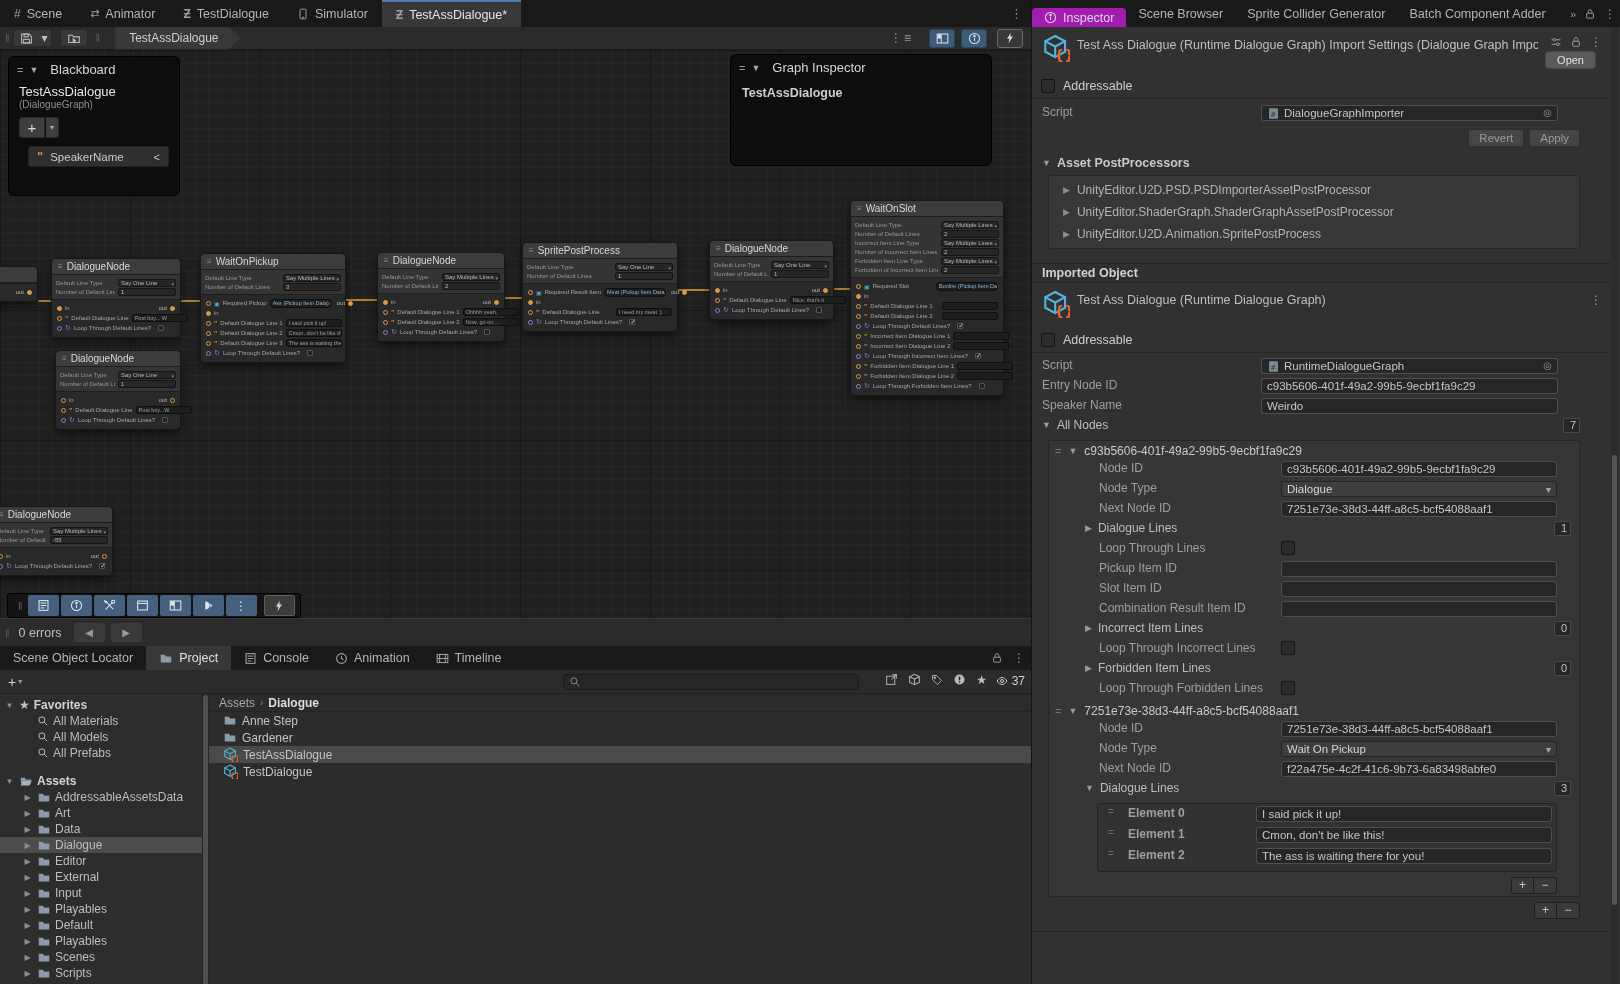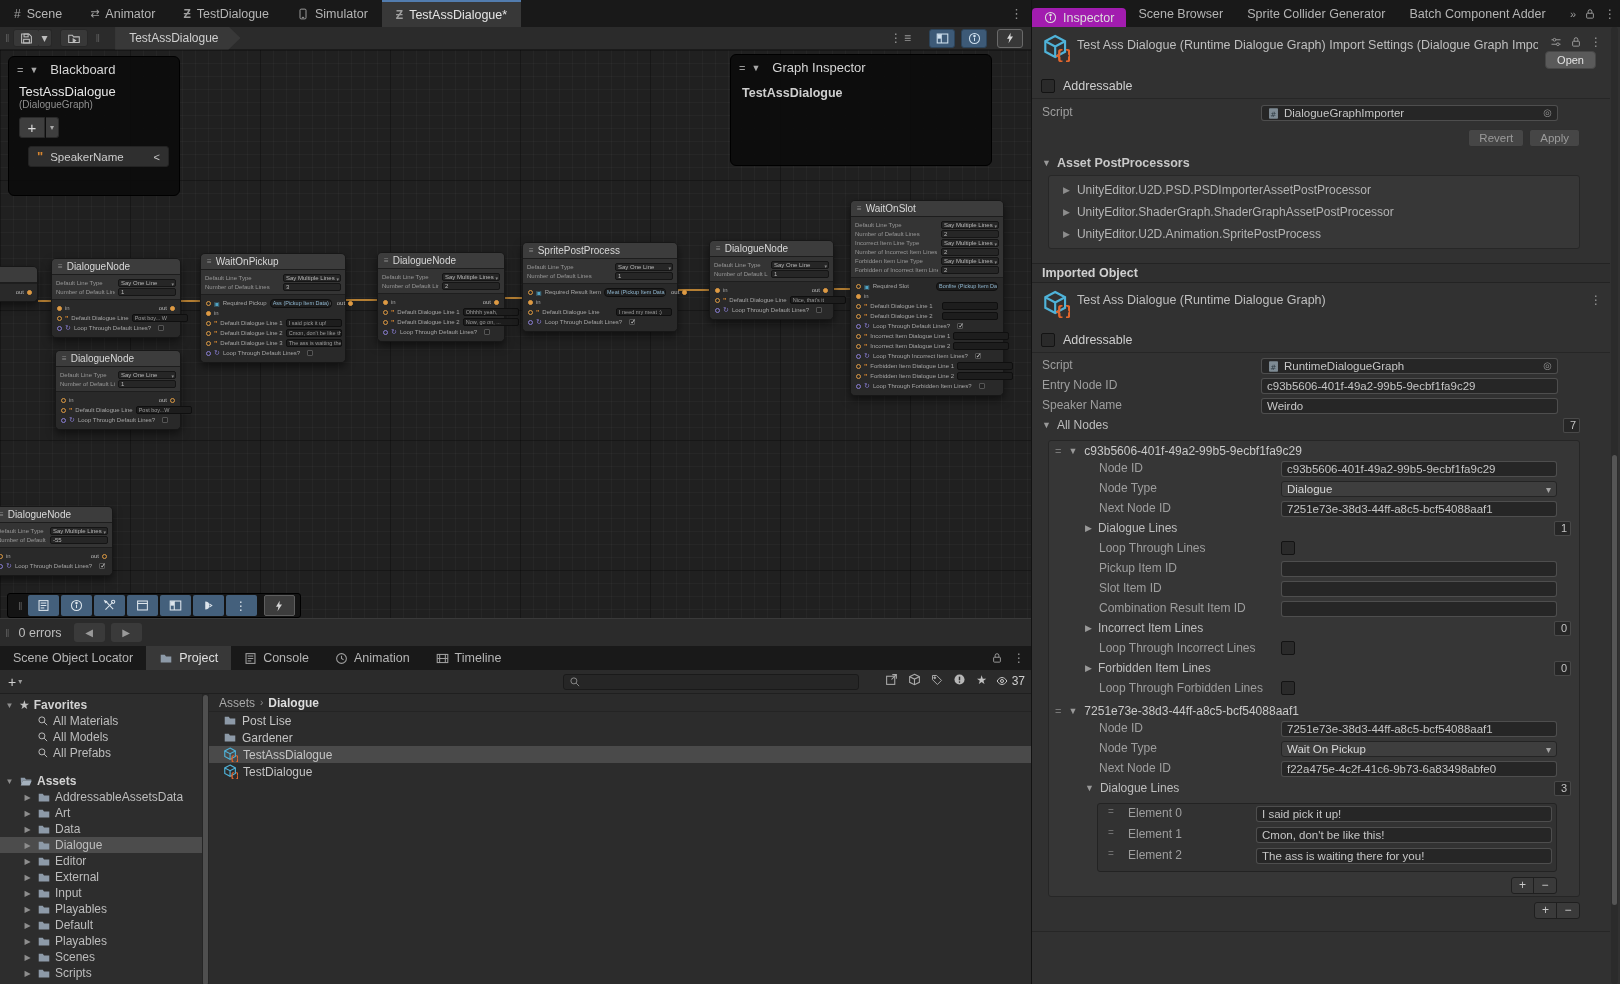--- a/index.html
+++ b/index.html
@@ -143,21 +143,21 @@
   #nodes-box{margin:2px 30px 0 16px;background:#363636;border:1px solid #262626;border-radius:3px;padding-bottom:2px;}
   .grp-head{display:flex;align-items:center;gap:7px;height:20px;padding-left:6px;color:#c9c9c9;font-size:12px;}
   .grp-head .dh{color:#777;font-size:11px;}
   .grp-head .fa{font-size:9px;color:#999;}
   #nodes-box .irow{padding-right:22px;}
   #nodes-box .ilabel{width:232px;padding-left:50px;}
   #nodes-box .ifold{padding-left:36px;}
   #nodes-box .icount{right:8px;}
   #elems-box{margin:2px 22px 4px 48px;background:#323232;border:1px solid #232323;border-radius:3px;padding:2px 0;}
   #elems-box .irow{height:21px;padding-right:4px;}
-  #elems-box .ilabel{width:158px;padding-left:30px;}
+  #elems-box .ilabel{width:158px;padding-left:30px;font-weight:bold;}
   .dragline{position:absolute;left:10px;color:#6e6e6e;font-size:10px;}
   .pm-bar{display:flex;justify-content:flex-end;height:18px;align-items:center;}
   .pm{display:flex;background:#3a3a3a;border:1px solid #1f1f1f;border-radius:3px;overflow:hidden;}
   .pm div{width:22px;height:15px;display:flex;align-items:center;justify-content:center;color:#c9c9c9;font-size:12px;}
   .pm div:first-child{border-right:1px solid #1f1f1f;}
   .enddiv{border-top:1px solid #262626;margin-top:12px;}
 </style>
 </head>
 <body>
 
@@ -1052,21 +1052,21 @@
             <span style="color:#8a8a8a;font-size:10px;">›</span>
             <span class="cur">Dialogue</span>
           </div>
           <div id="files-rows">
               <div class="frow">
                 <span class="ic">
                   <svg width="14" height="13" viewBox="0 0 16 16" fill="none" stroke="currentColor" stroke-width="1.3">
                     <path d="M1.5 3.5h5l1.5 2h6.5v7.5h-13z" fill="#8d9aa8" stroke="none"></path>
                   </svg>
                 </span>
-                <span>Post Lise</span>
+                <span>Anne Step</span>
               </div>
               <div class="frow">
                 <span class="ic">
                   <svg width="14" height="13" viewBox="0 0 16 16" fill="none" stroke="currentColor" stroke-width="1.3">
                     <path d="M1.5 3.5h5l1.5 2h6.5v7.5h-13z" fill="#8d9aa8" stroke="none"></path>
                   </svg>
                 </span>
                 <span>Gardener</span>
               </div>
               <div class="frow sel">

